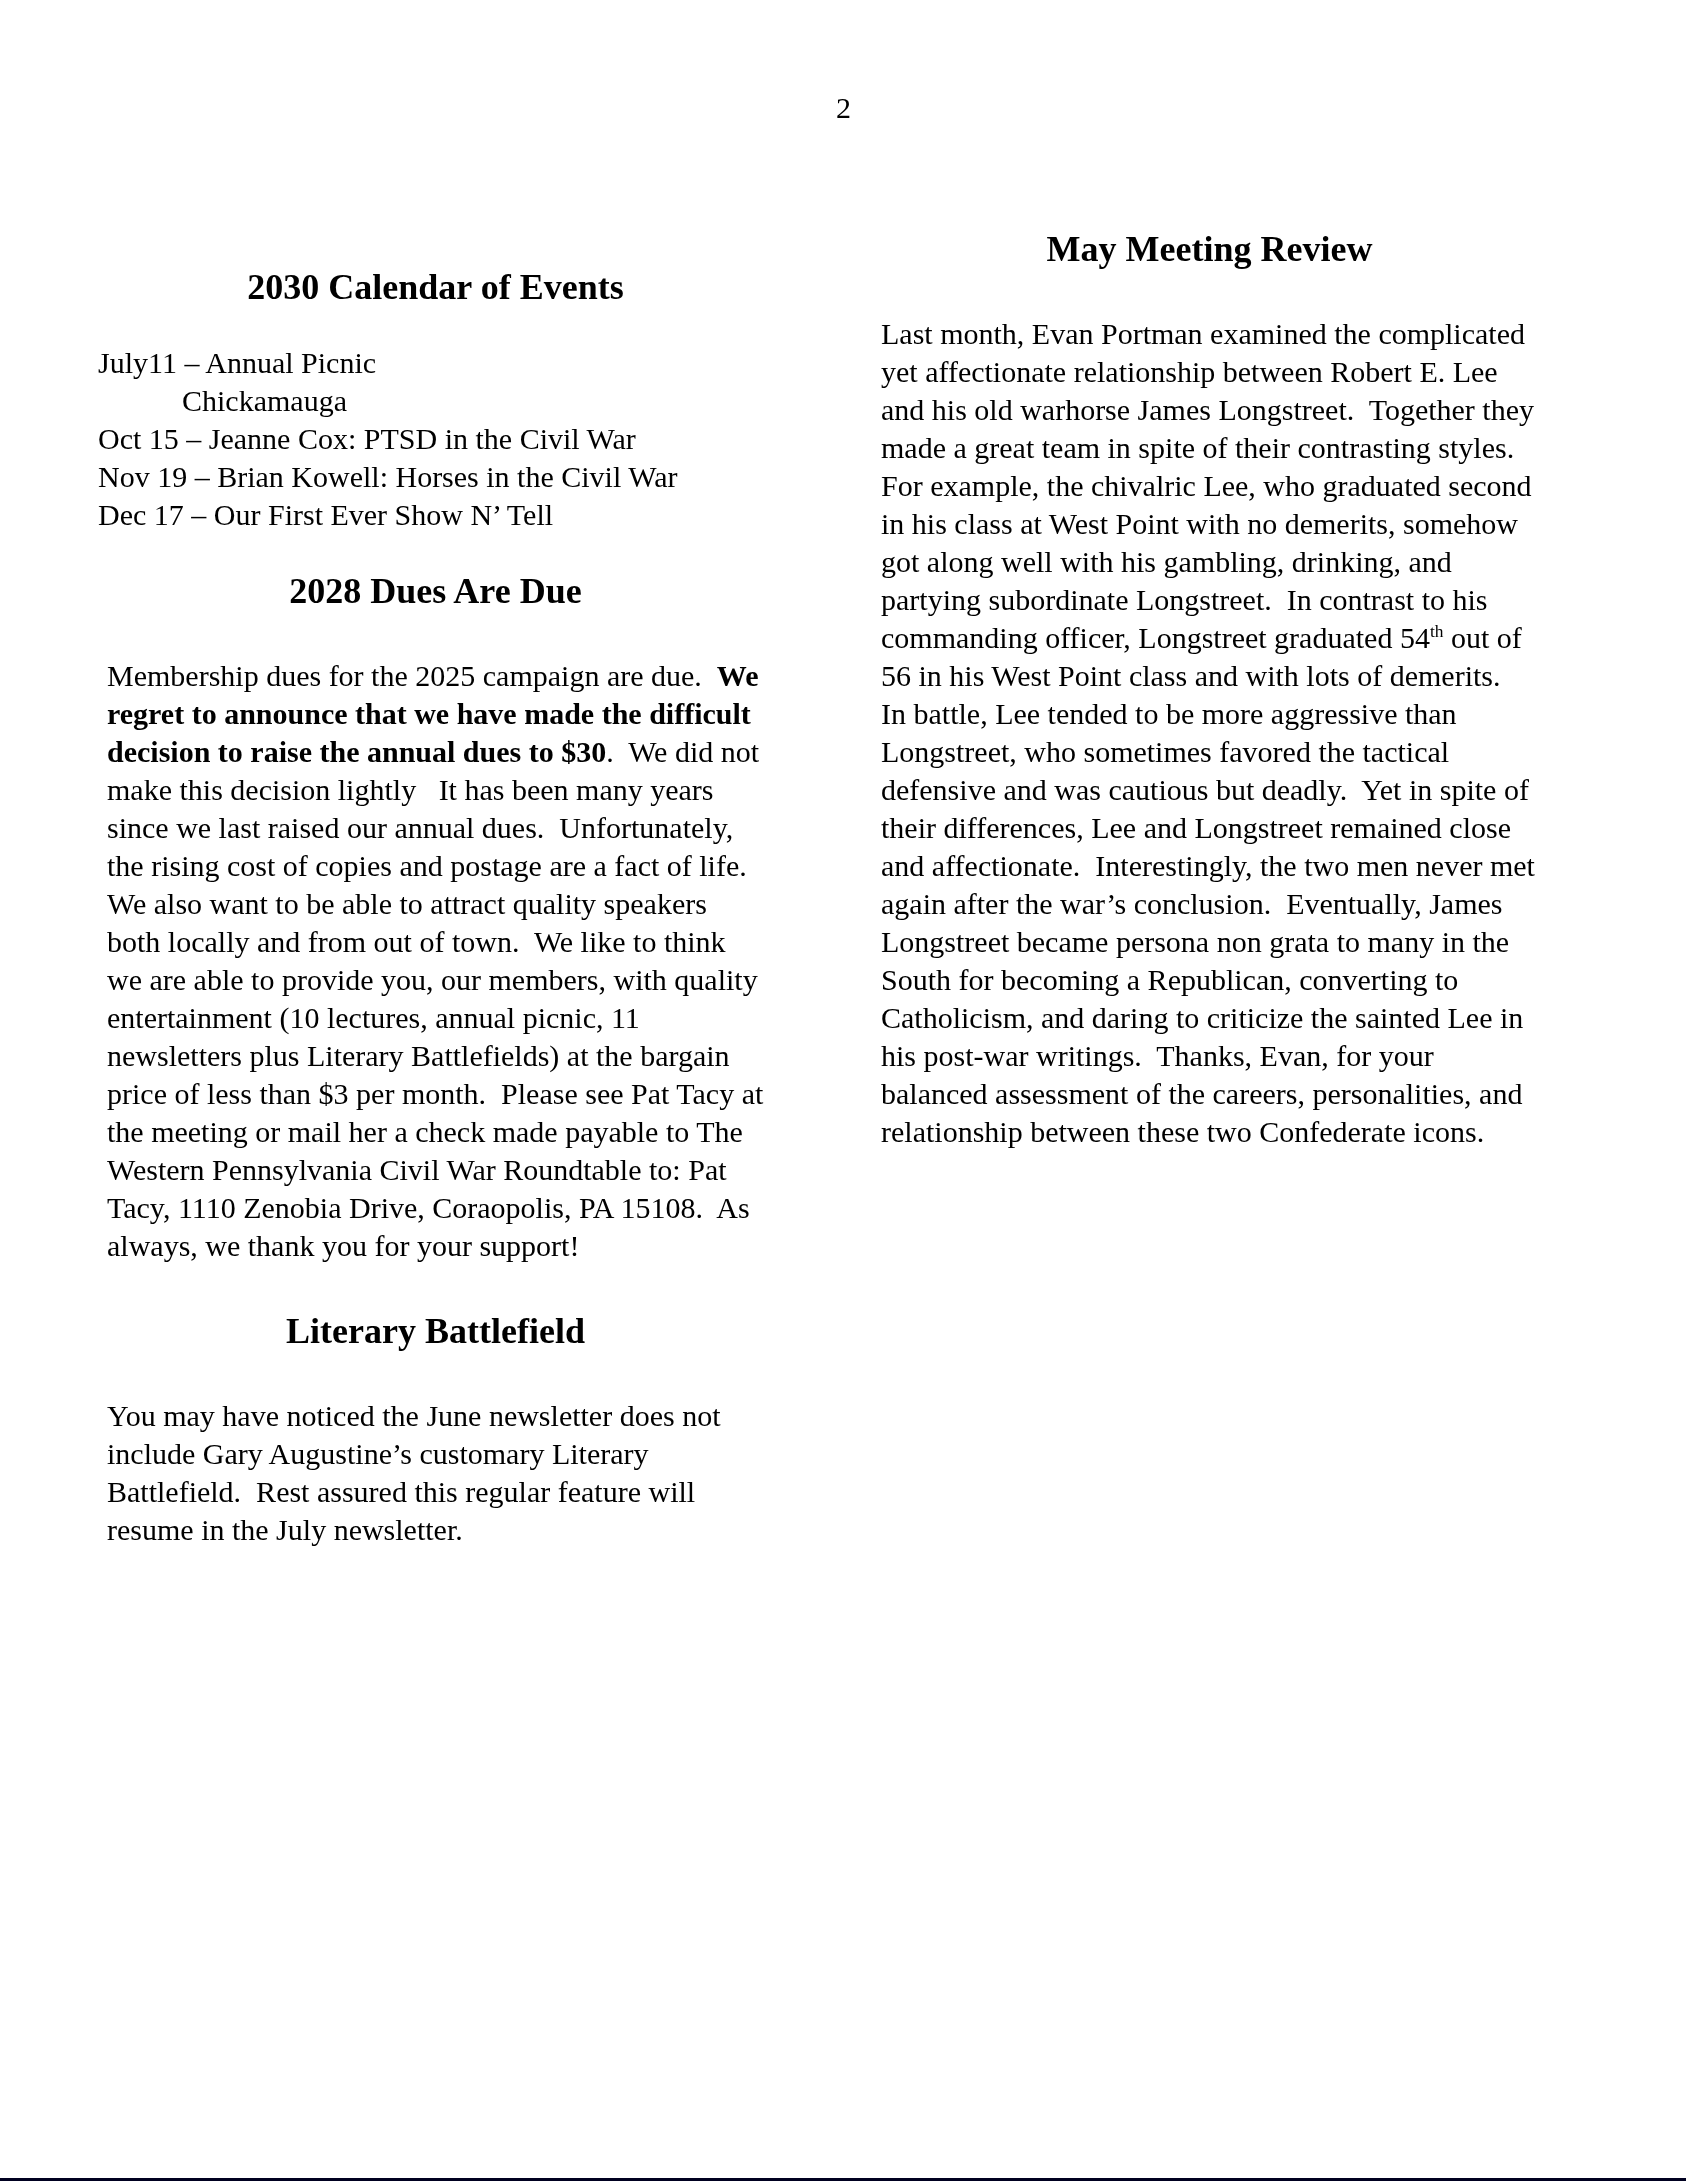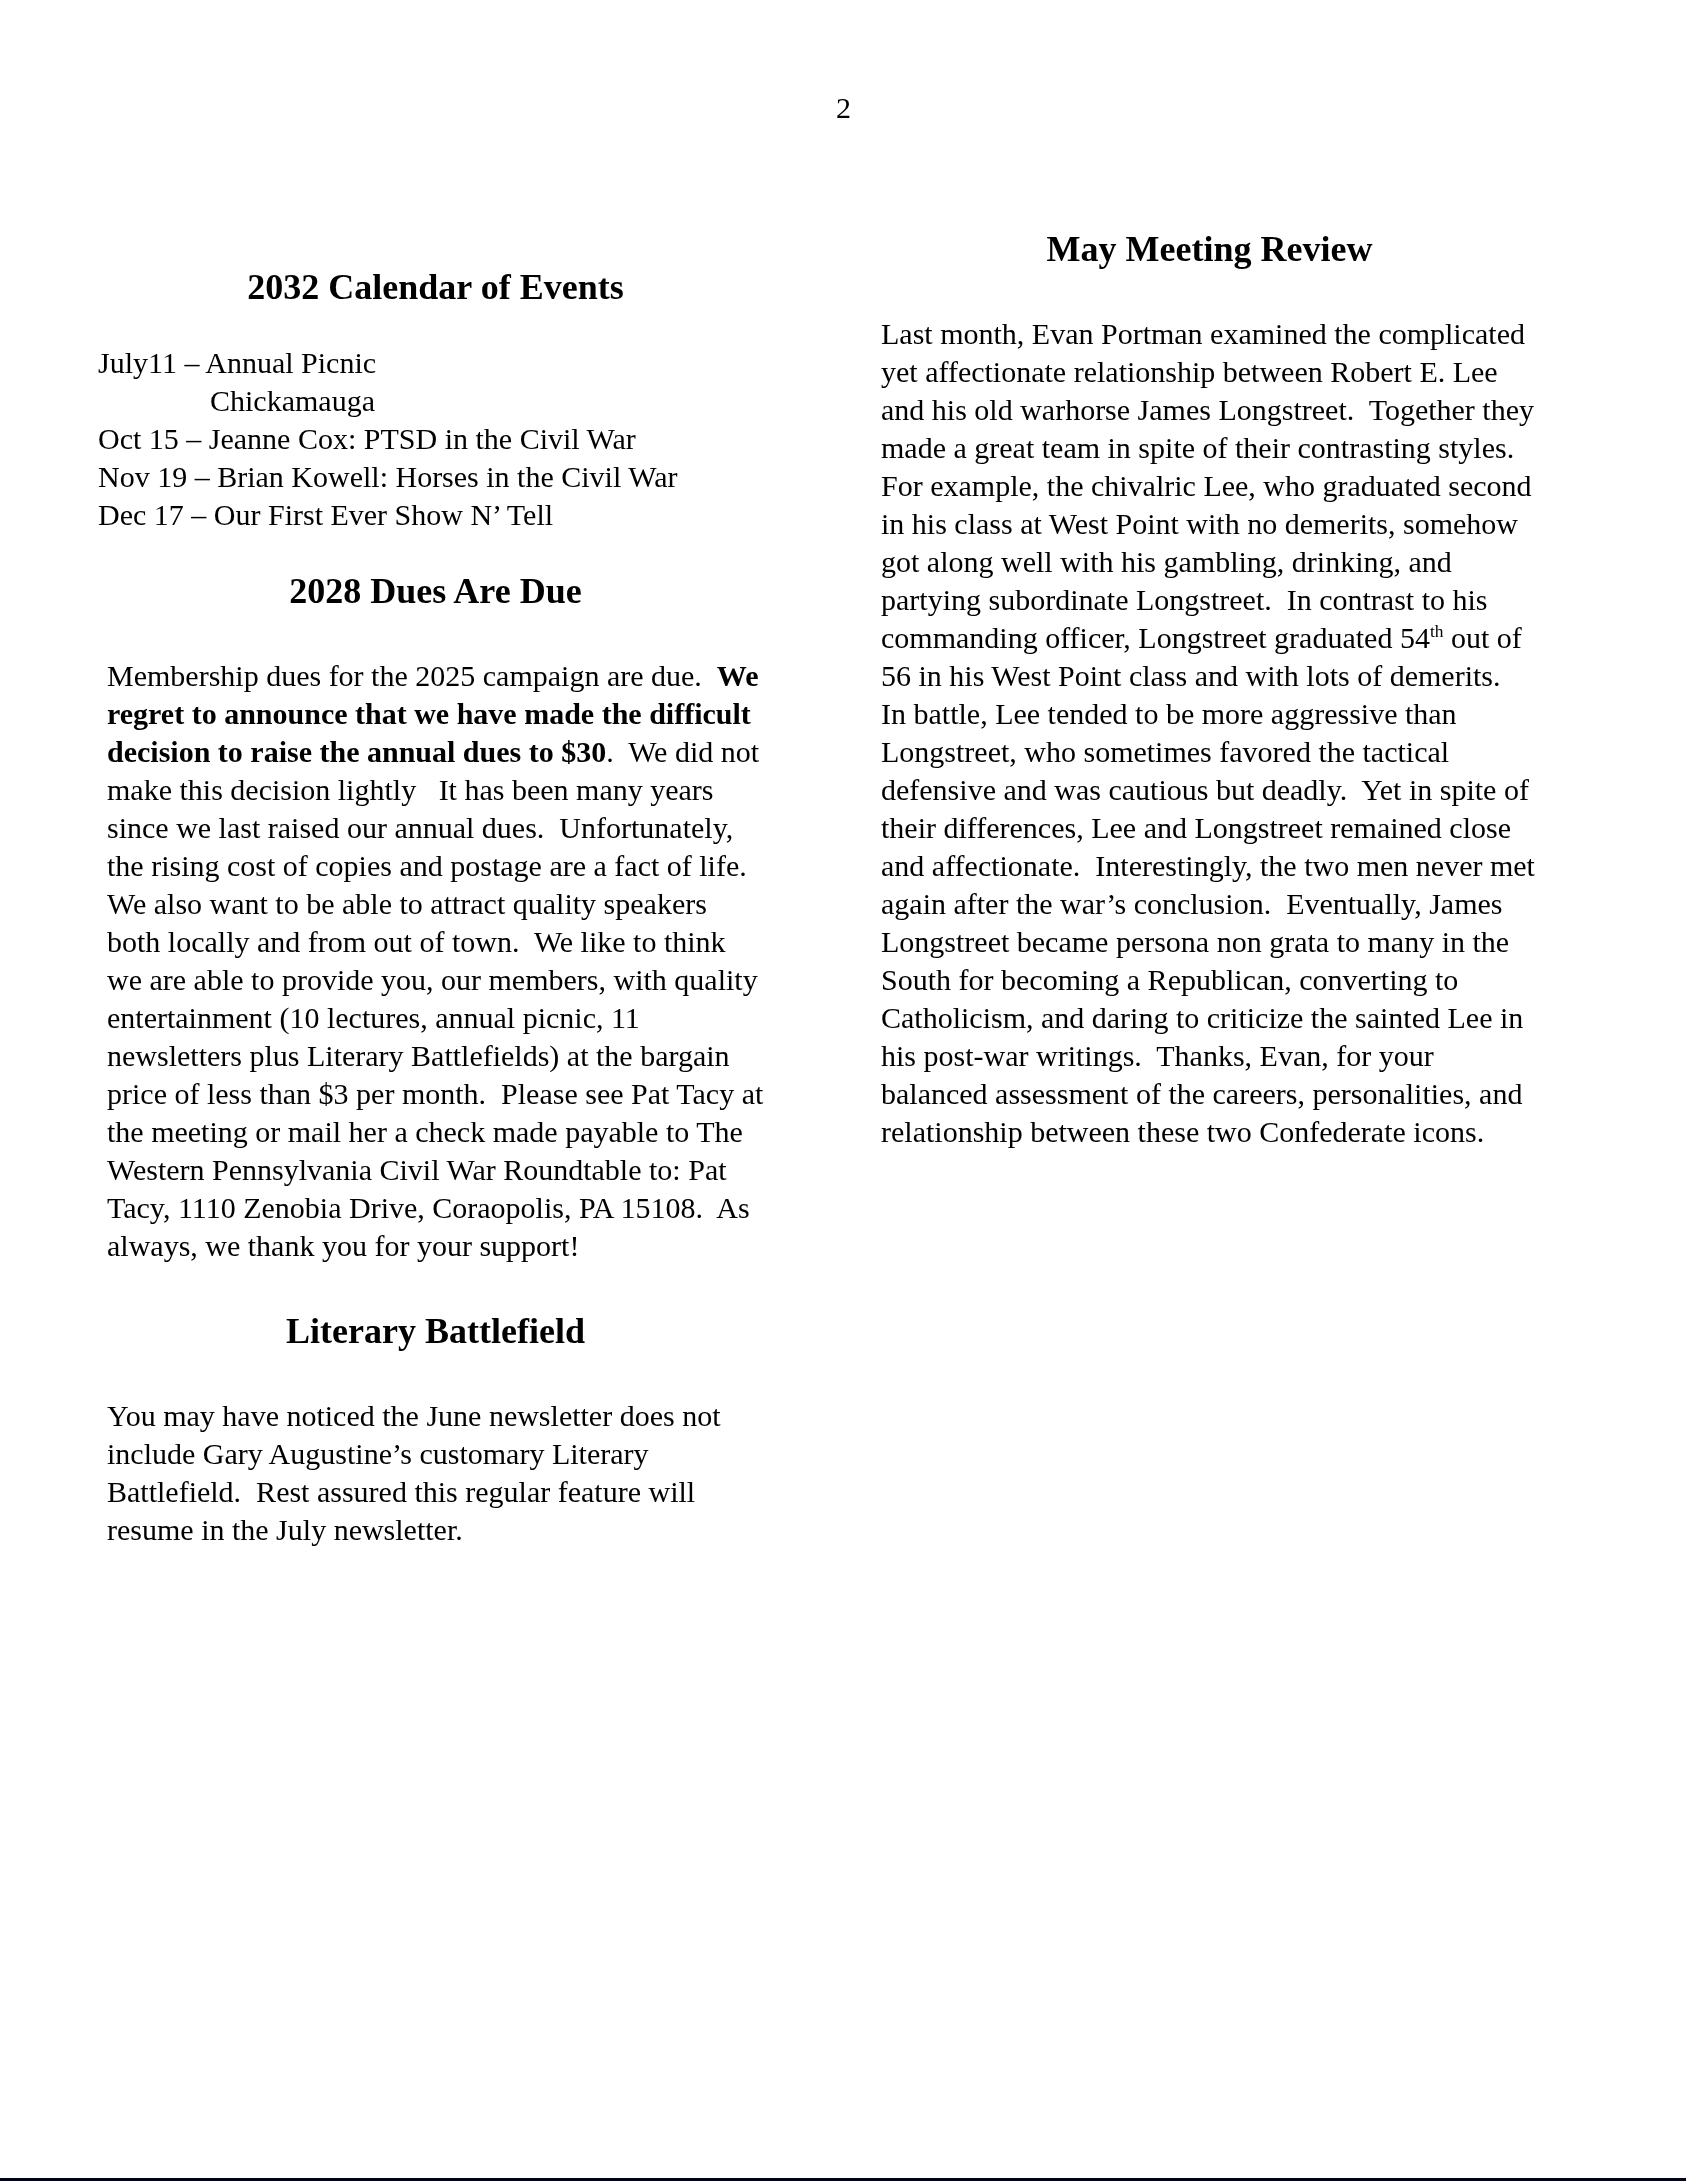--- a/index.html
+++ b/index.html
@@ -27,21 +27,21 @@
   }
   .column { width: 675px; }
   .heading {
     margin: 0;
     font-size: 36px;
     font-weight: bold;
     text-align: center;
   }
   .blank { height: 38px; }
   .event-line { white-space: pre-wrap; }
-  .event-indent { margin-left: 112px; }
+  .event-indent { margin-left: 84px; }
   .para { margin: 9px; white-space: pre-wrap; }
   .bold { font-weight: bold; }
   sup.ordinal { font-size: 0.58em; vertical-align: super; line-height: 0; }
   .bottom-bar {
     position: absolute;
     left: 0;
     right: 0;
     bottom: 2px;
     height: 3.3px;
   }
@@ -50,21 +50,21 @@
 <body>
 
 <div class="page">
 
   <div class="page-number">2</div>
 
   <div class="columns">
 
     <div class="column">
       <div class="blank"></div>
-      <h2 class="heading">2032 Calendar of Events</h2>
+      <h2 class="heading">2030 Calendar of Events</h2>
       <div class="blank"></div>
       <div class="event-line">July11 – Annual Picnic</div>
       <div class="event-line event-indent">Chickamauga</div>
       <div class="event-line">Oct 15 – Jeanne Cox: PTSD in the Civil War</div>
       <div class="event-line">Nov 19 – Brian Kowell: Horses in the Civil War</div>
       <div class="event-line">Dec 17 – Our First Ever Show N’ Tell</div>
       <div class="blank"></div>
       <h2 class="heading">2028 Dues Are Due</h2>
       <div class="blank"></div>
       <p class="para"><span>Membership dues for the 2025 campaign are due.  </span><span class="bold">We regret to announce that we have made the difficult decision to raise the annual dues to $30</span><span>.  We did not make this decision lightly   It has been many years since we last raised our annual dues.  Unfortunately, the rising cost of copies and postage are a fact of life.  We also want to be able to attract quality speakers both locally and from out of town.  We like to think we are able to provide you, our members, with quality entertainment (10 lectures, annual picnic, 11 newsletters plus Literary Battlefields) at the bargain price of less than $3 per month.  Please see Pat Tacy at the meeting or mail her a check made payable to The Western Pennsylvania Civil War Roundtable to: Pat Tacy, 1110 Zenobia Drive, Coraopolis, PA 15108.  As always, we thank you for your support!</span></p>

